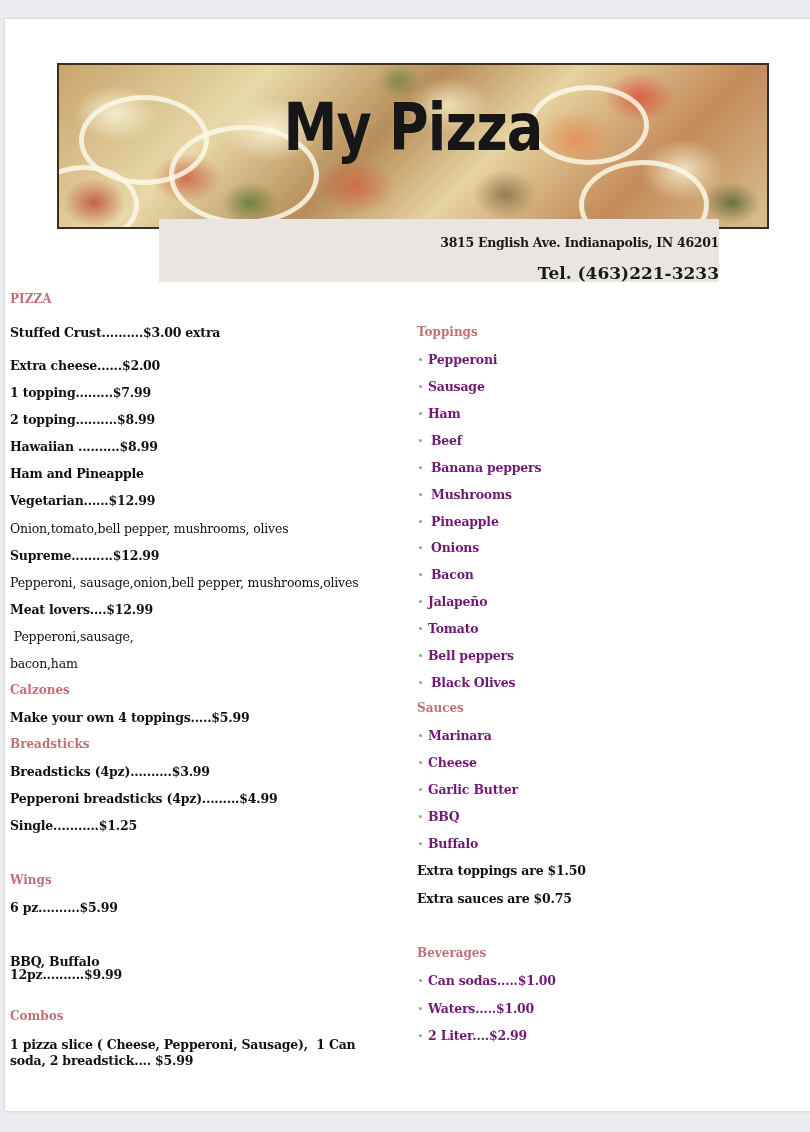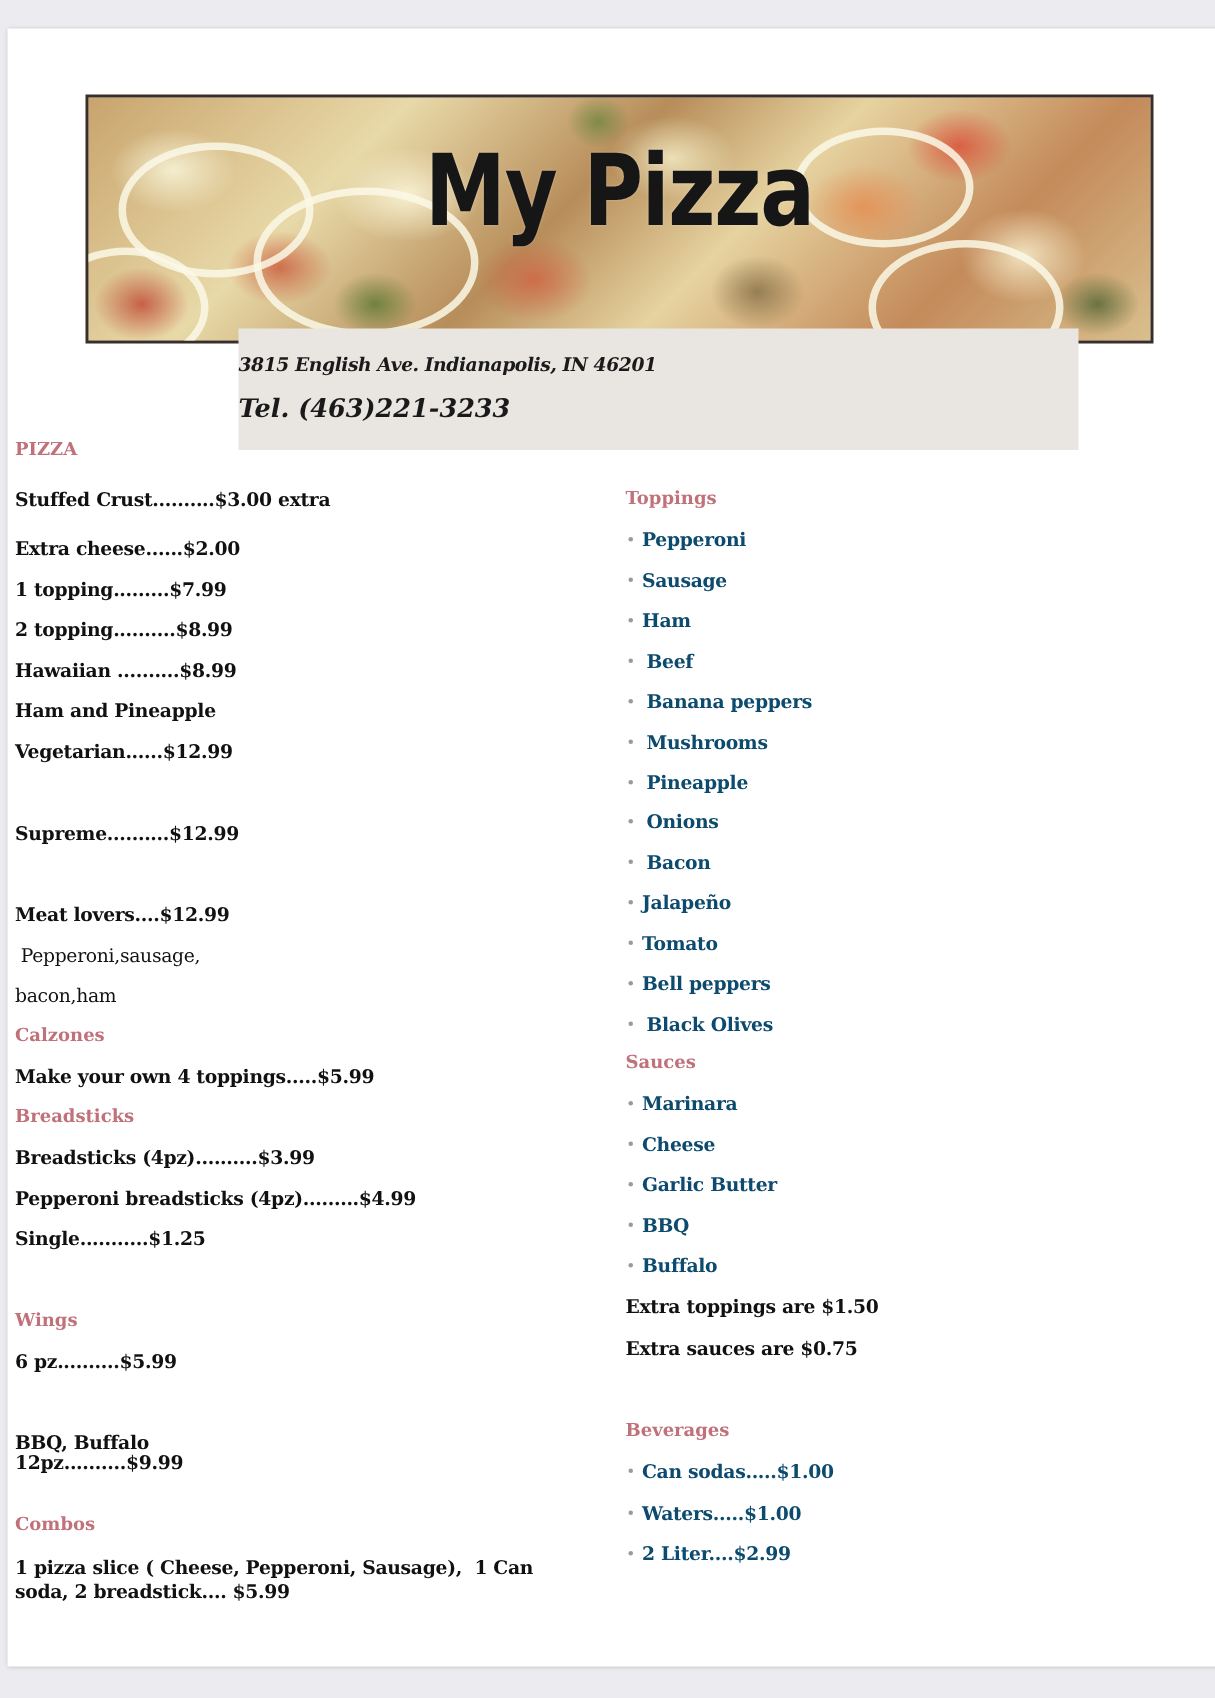--- a/index.html
+++ b/index.html
@@ -61,25 +61,24 @@
     color: #161616;
     letter-spacing: -1px;
     transform: scaleX(0.82);
     text-shadow: 0 0 2px rgba(255,255,255,0.3);
   }
   .address-box {
     position: absolute;
     left: 154px;
     top: 200px;
     width: 560px;
-    height: 81px;
+    height: 63px;
     background: #e9e6e1;
-    text-align: left;
-    font-family: "DejaVu Serif", serif;
-    font-style: italic;
+    text-align: right;
+    font-family: "DejaVu Serif", serif;
     color: #1a1a1a;
   }
   .address-box .line1 {
     position: absolute;
     left: 0; right: 0;
     top: 16px;
     font-size: 12.5px;
     font-weight: bold;
     letter-spacing: -0.3px;
   }
@@ -109,21 +108,21 @@
     font-weight: bold;
     color: #c0717a;
     white-space: nowrap;
   }
   .bullet-item {
     position: absolute;
     white-space: nowrap;
     font-family: "DejaVu Serif", serif;
     font-size: 12.5px;
     font-weight: bold;
-    color: #0c4a6e;
+    color: #701a75;
     letter-spacing: -0.2px;
   }
   .bullet-item .dot {
     display: inline-block;
     width: 3px;
     height: 3px;
     background: #9a9a9a;
     border-radius: 50%;
     vertical-align: middle;
     margin-right: 6px;
@@ -152,21 +151,23 @@
   </div>
 
   <div class="h" style="left:5px;top:273px;">PIZZA</div>
   <div class="t" style="left:5px;top:306px;">Stuffed Crust..........$3.00 extra</div>
   <div class="t" style="left:5px;top:339px;">Extra cheese......$2.00</div>
   <div class="t" style="left:5px;top:366px;">1 topping.........$7.99</div>
   <div class="t" style="left:5px;top:393px;">2 topping..........$8.99</div>
   <div class="t" style="left:5px;top:420px;">Hawaiian ..........$8.99</div>
   <div class="t" style="left:5px;top:447px;">Ham and Pineapple</div>
   <div class="t" style="left:5px;top:474px;">Vegetarian......$12.99</div>
+  <div class="t normal" style="left:5px;top:502px;">Onion,tomato,bell pepper, mushrooms, olives</div>
   <div class="t" style="left:5px;top:529px;">Supreme..........$12.99</div>
+  <div class="t normal" style="left:5px;top:556px;">Pepperoni, sausage,onion,bell pepper, mushrooms,olives</div>
   <div class="t" style="left:5px;top:583px;">Meat lovers....$12.99</div>
   <div class="t normal" style="left:5px;top:610px;white-space:pre;"> Pepperoni,sausage,</div>
   <div class="t normal" style="left:5px;top:637px;">bacon,ham</div>
 
   <div class="h" style="left:5px;top:664px;">Calzones</div>
   <div class="t" style="left:5px;top:691px;">Make your own 4 toppings.....$5.99</div>
 
   <div class="h" style="left:5px;top:718px;">Breadsticks</div>
   <div class="t" style="left:5px;top:745px;">Breadsticks (4pz)..........$3.99</div>
   <div class="t" style="left:5px;top:772px;">Pepperoni breadsticks (4pz).........$4.99</div>

